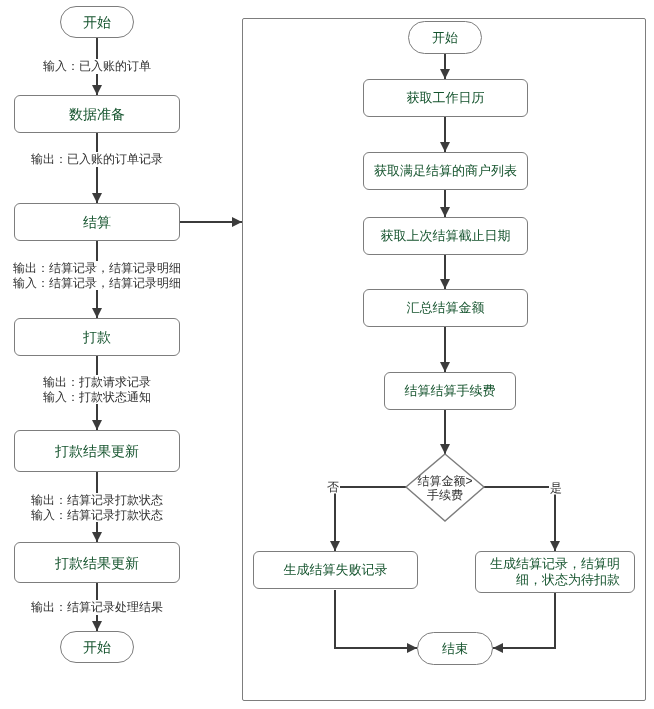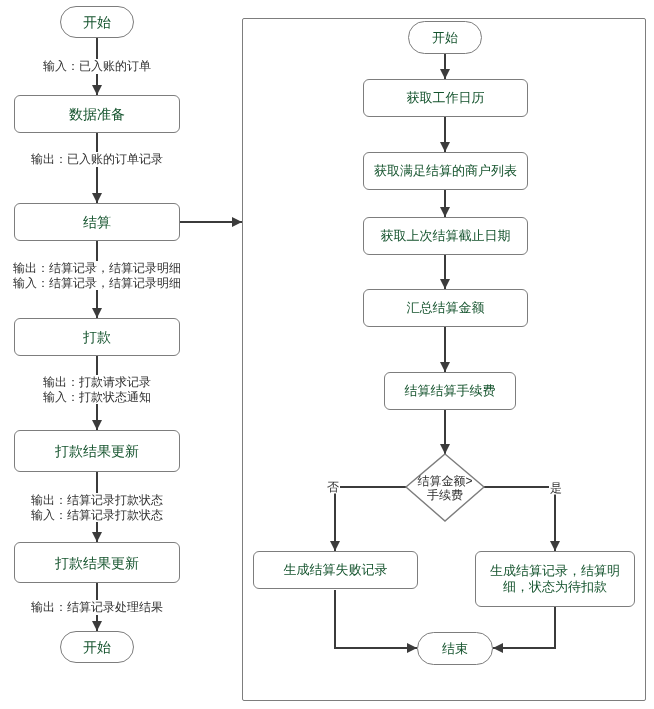--- a/index.html
+++ b/index.html
@@ -161,17 +161,17 @@
     <span>结算金额&gt;</span>
     <span>手续费</span>
   </div>
 
   <div class="blabel" style="left:333px; top:487px;">否</div>
 
   <div class="blabel" style="left:556px; top:488px;">是</div>
 
   <div class="node" style="left:253px; top:551px; width:165px; height:38px;">生成结算失败记录</div>
 
-  <div class="node" style="left:475px; top:551px; width:160px; height:56px; padding:0 14px;">生成结算记录，结算明细，状态为待扣款</div>
+  <div class="node" style="left:475px; top:551px; width:160px; height:42px; padding:0 14px;text-align:right;">生成结算记录，结算明细，状态为待扣款</div>
 
   <div class="node oval" style="left:417px; top:632px; width:76px; height:33px;">结束</div>
 
 </div>
 
 </body></html>

